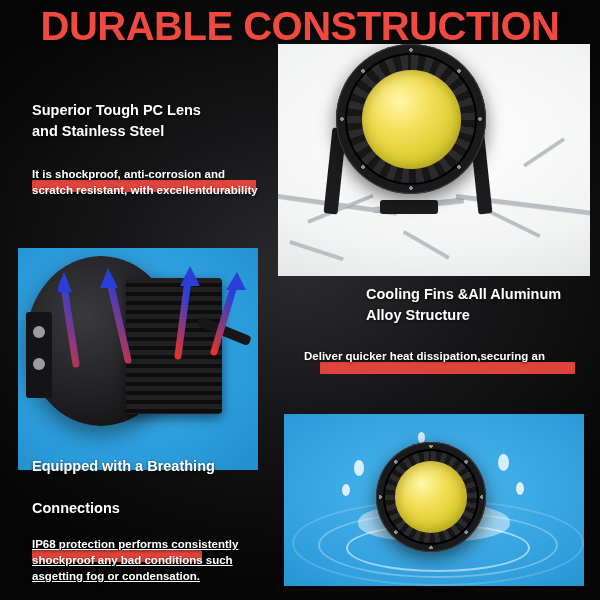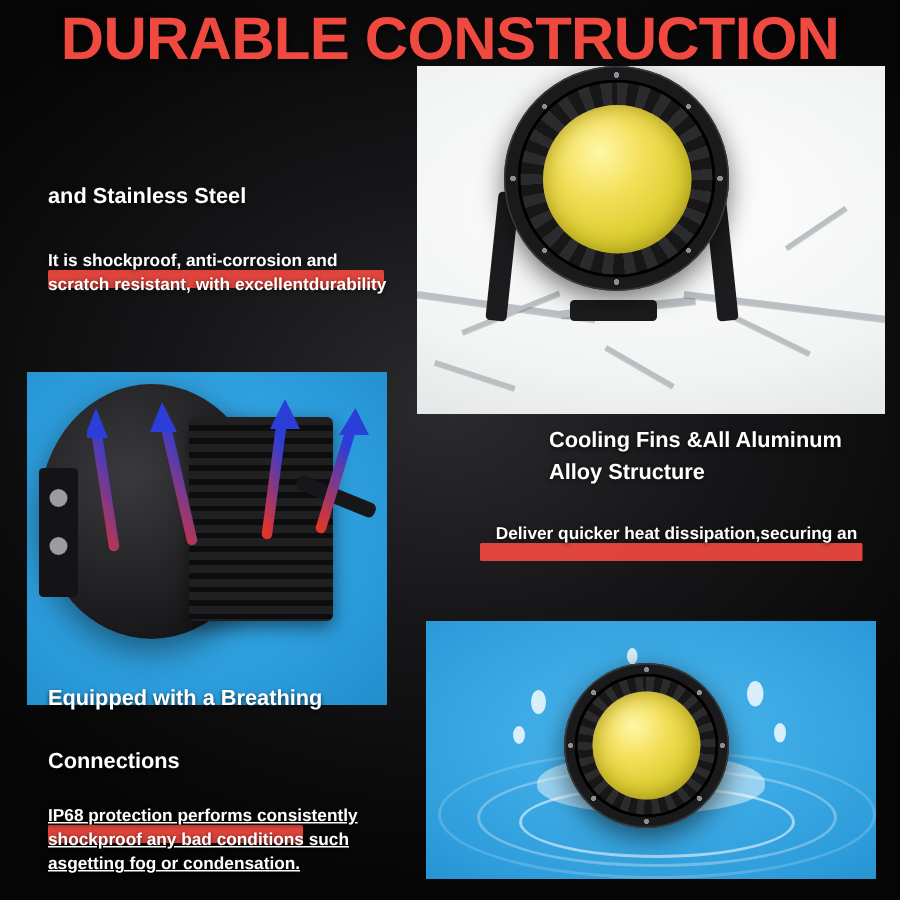--- a/index.html
+++ b/index.html
@@ -186,21 +186,21 @@
     background: #f0493f;
     opacity: .92;
     border-radius: 1px;
   }
 
   #t1 { left: 32px; top: 100px; width: 230px; }
   #t1b { left: 32px; top: 166px; width: 232px; }
   #hl1 { left: 32px; top: 180px; width: 224px; height: 12px; }
 
   #t2 { left: 366px; top: 284px; width: 220px; }
-  #t2b { left: 319px; top: 348px; width: 264px; text-align: center; }
+  #t2b { left: 304px; top: 348px; width: 264px; }
   #hl2 { left: 320px; top: 362px; width: 255px; height: 12px; }
 
   #t3 { left: 32px; top: 456px; width: 218px; }
   #t3b { left: 32px; top: 536px; width: 236px; text-decoration: underline; }
   #hl3 { left: 32px; top: 550px; width: 170px; height: 12px; }
 
   .txt span { position: relative; z-index: 2; }
 </style>
 </head>
 <body>
@@ -279,21 +279,21 @@
     <div class="splash" style="left:74px;top:88px;width:152px;height:40px;border-radius:50% 50% 45% 45%;opacity:.6;"></div>
 
     <div class="lamp" id="lamp-water">
       <div class="bezel"></div>
       <div class="screws"></div>
       <div class="lens"></div>
     </div>
   </div>
 
   <div class="txt title" id="t1">
-    <br>
+    <span>Superior Tough PC Lens</span><br>
     <span>and Stainless Steel</span>
   </div>
   <div class="hl" id="hl1"></div>
   <div class="txt title" id="t2">
     <span>Cooling Fins &amp;All Aluminum</span><br>
     <span>Alloy Structure</span>
   </div>
 
   <div class="txt sub" id="t1b">
     <span>It is shockproof, anti-corrosion and</span><br>

